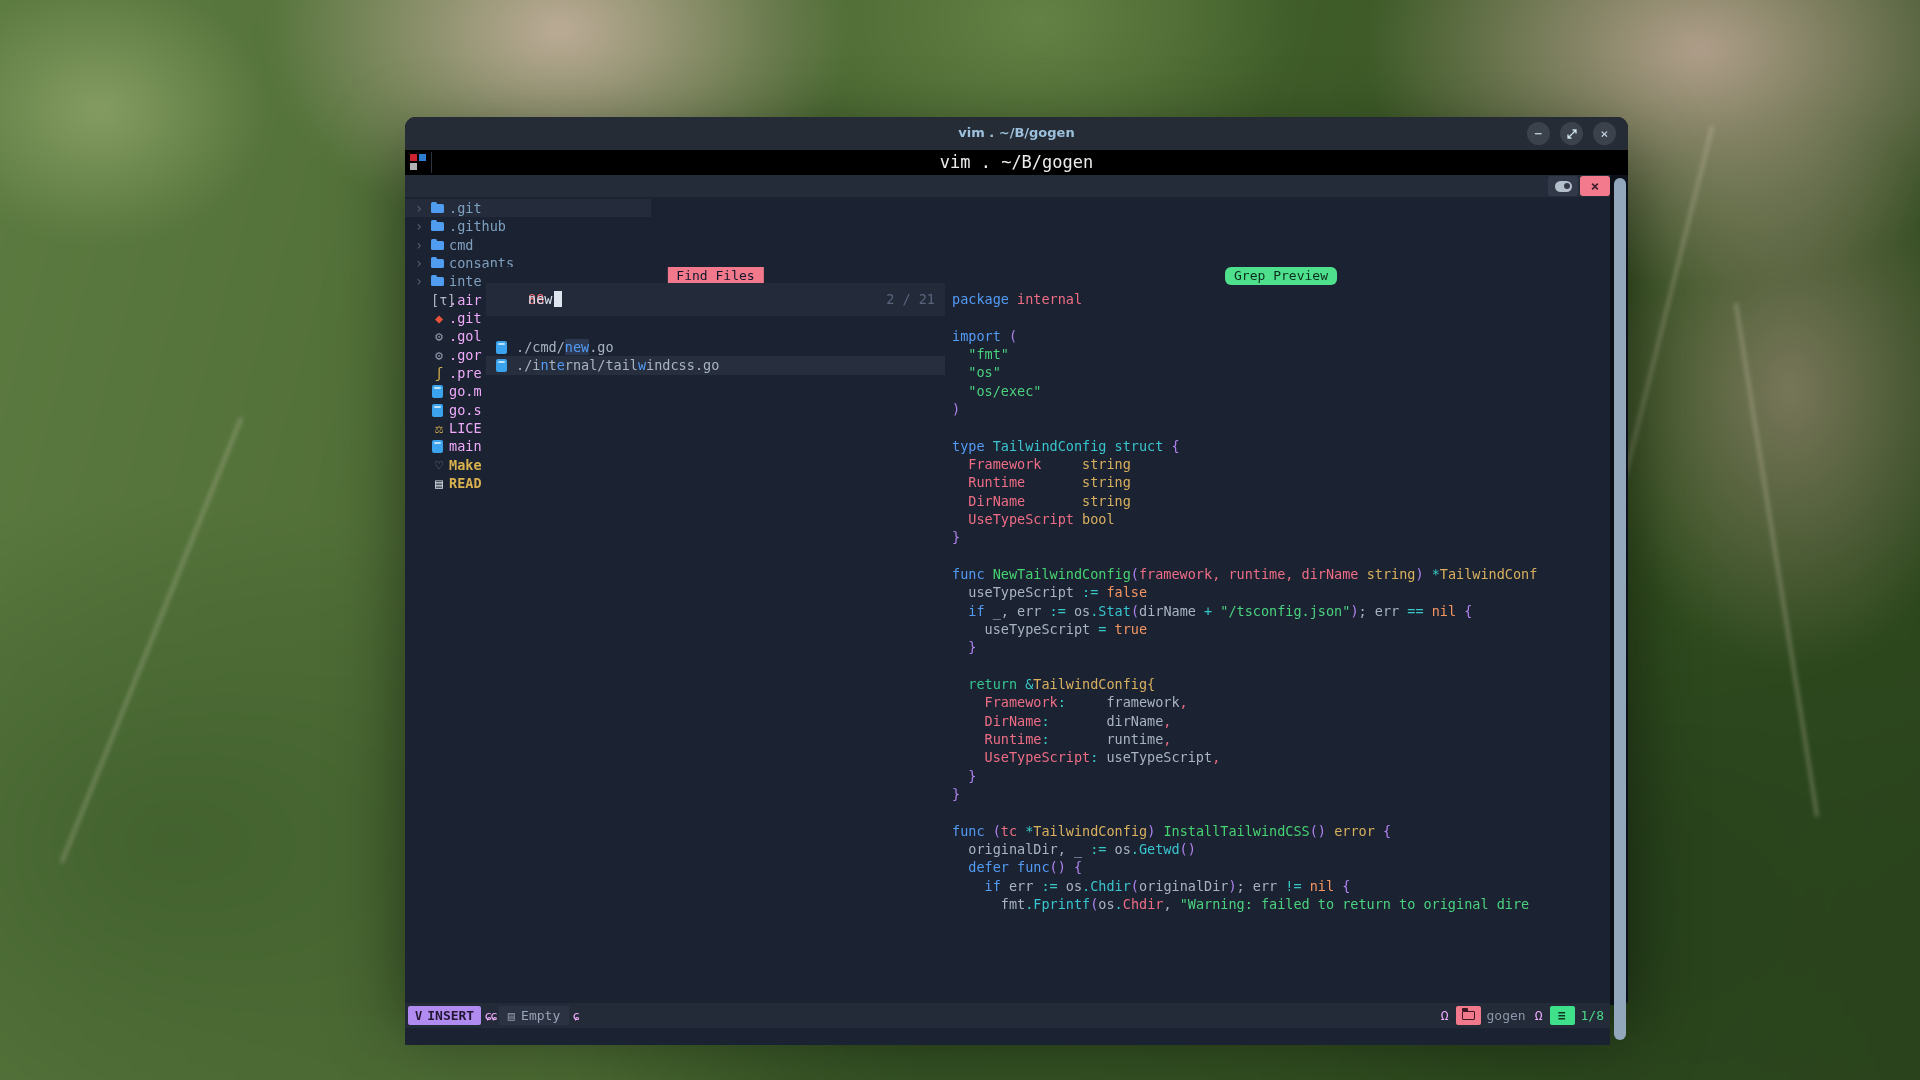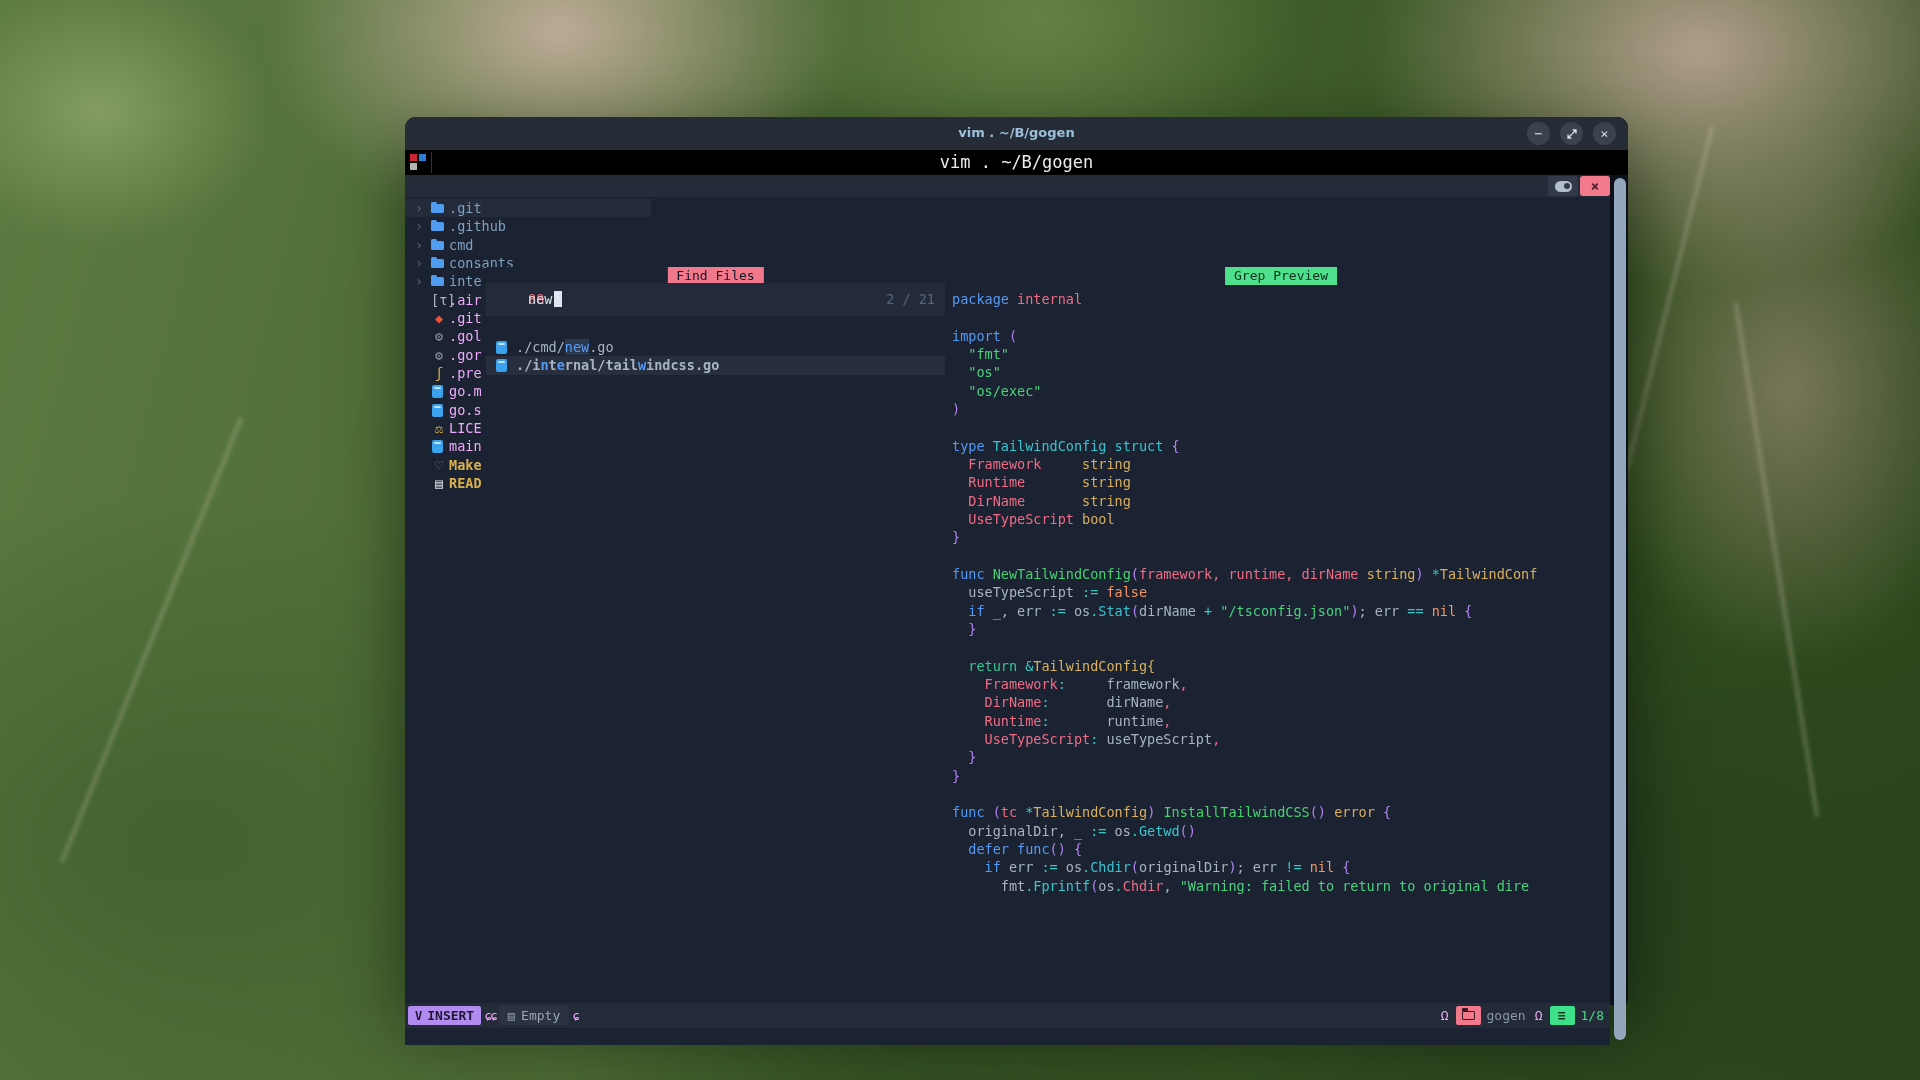--- a/index.html
+++ b/index.html
@@ -60,29 +60,29 @@
   .go-chip { position:absolute; left:27px; top:3px; width:11px; height:13px; background:#3ba3ee; border-radius:2px; }
   .go-chip::after { content:""; position:absolute; left:2px; top:2px; width:7px; height:2px; background:#bfe2fb; border-radius:1px; }
   .tree-label { position:absolute; left:44px; color:#f0abfc; }
   .tree-label.dir { color:#7fa0bf; }
   .tree-label.yellow { color:#d9b14e; font-weight:bold; }
   
   .popup { position:absolute; left:81px; top:70px; width:459px; height:350px; background:#1b2231; }
   .badge { position:absolute; top:0; left:50%; transform:translateX(-50%); padding:0 9px; height:18px;
     line-height:18px; font-size:13px; white-space:nowrap; }
   .pink-badge { background:#f2798b; color:#0f172a; }
-  .green-badge { background:#4fe08d; color:#0c2c1c; }
+  .green-badge { background:#4fe08d; color:#0c2c1c;border-radius:6px; }
   .finder-input { position:absolute; left:0; top:16px; width:100%; height:33px; background:#232a39; cursor:text; }
   .prompt-icon { position:absolute; left:12px; top:8px; color:#e86671;margin-left:30px; }
   .query { position:absolute; left:42px; top:8px; color:#dce3ec; }
   .cursor-block { position:absolute; left:68px; top:8px; width:8px; height:16px; background:#dfe5ee; }
   .counter { position:absolute; right:10px; top:8px; color:#59647c; }
   .results { position:absolute; left:0; top:71px; width:100%; }
   .result { position:relative; height:18.33px; line-height:18.33px; white-space:pre; padding-left:30px; cursor:pointer; }
-  .result.selected { background:#272f3f;font-weight:bold; }
+  .result.selected { background:#272f3f; }
   .result .go-chip { left:10px; top:3px; }
   .tok-match { color:#539bf5; }
   .result:not(.selected) .tok-match { background:#2c3750; }
   
   .preview { position:absolute; left:547px; top:70px; width:658px; height:680px; overflow:hidden; }
   .code { position:absolute; left:0; top:23px; width:100%; }
   .code-line { height:18.33px; line-height:18.33px; white-space:pre; }
   .tok-kw{color:#539bf5} .tok-pink{color:#ee6d85} .tok-str{color:#4bd27f} .tok-fn{color:#46d371}
   .tok-typ{color:#39c5cf} .tok-meth{color:#39c5cf} .tok-yel{color:#d8b05e} .tok-orn{color:#f59662}
   .tok-op{color:#38c7c4} .tok-ret{color:#36c692} .tok-pun{color:#b083f0} .tok-pl{color:#a8b4c2}
@@ -254,20 +254,21 @@
             <div class="code-line"><span class="tok-kw">type</span><span class="tok-pl"> </span><span class="tok-typ">TailwindConfig</span><span class="tok-pl"> </span><span class="tok-typ">struct</span><span class="tok-pl"> </span><span class="tok-pun">{</span></div>
             <div class="code-line"><span class="tok-pl">  </span><span class="tok-pink">Framework</span><span class="tok-pl">     </span><span class="tok-yel">string</span></div>
             <div class="code-line"><span class="tok-pl">  </span><span class="tok-pink">Runtime</span><span class="tok-pl">       </span><span class="tok-yel">string</span></div>
             <div class="code-line"><span class="tok-pl">  </span><span class="tok-pink">DirName</span><span class="tok-pl">       </span><span class="tok-yel">string</span></div>
             <div class="code-line"><span class="tok-pl">  </span><span class="tok-pink">UseTypeScript</span><span class="tok-pl"> </span><span class="tok-yel">bool</span></div>
             <div class="code-line"><span class="tok-pun">}</span></div>
             <div class="code-line"></div>
             <div class="code-line"><span class="tok-kw">func</span><span class="tok-pl"> </span><span class="tok-fn">NewTailwindConfig</span><span class="tok-pun">(</span><span class="tok-pink">framework</span><span class="tok-pink">,</span><span class="tok-pl"> </span><span class="tok-pink">runtime</span><span class="tok-pink">,</span><span class="tok-pl"> </span><span class="tok-pink">dirName</span><span class="tok-pl"> </span><span class="tok-yel">string</span><span class="tok-pun">)</span><span class="tok-pl"> </span><span class="tok-op">*</span><span class="tok-yel">TailwindConf</span></div>
             <div class="code-line"><span class="tok-pl">  useTypeScript </span><span class="tok-op">:=</span><span class="tok-pl"> </span><span class="tok-orn">false</span></div>
             <div class="code-line"><span class="tok-pl">  </span><span class="tok-kw">if</span><span class="tok-pl"> _, err </span><span class="tok-op">:=</span><span class="tok-pl"> os</span><span class="tok-op">.</span><span class="tok-meth">Stat</span><span class="tok-pun">(</span><span class="tok-pl">dirName </span><span class="tok-op">+</span><span class="tok-pl"> </span><span class="tok-str">"/tsconfig.json"</span><span class="tok-pun">)</span><span class="tok-pl">; err </span><span class="tok-op">==</span><span class="tok-pl"> </span><span class="tok-orn">nil</span><span class="tok-pl"> </span><span class="tok-pun">{</span></div>
+            <div class="code-line"><span class="tok-pl">    useTypeScript </span><span class="tok-op">=</span><span class="tok-pl"> </span><span class="tok-orn">true</span></div>
             <div class="code-line"><span class="tok-pl">  </span><span class="tok-pun">}</span></div>
             <div class="code-line"></div>
             <div class="code-line"><span class="tok-pl">  </span><span class="tok-ret">return</span><span class="tok-pl"> </span><span class="tok-op">&amp;</span><span class="tok-yel">TailwindConfig{</span></div>
             <div class="code-line"><span class="tok-pl">    </span><span class="tok-pink">Framework</span><span class="tok-op">:</span><span class="tok-pl">     framework</span><span class="tok-pink">,</span></div>
             <div class="code-line"><span class="tok-pl">    </span><span class="tok-pink">DirName</span><span class="tok-op">:</span><span class="tok-pl">       dirName</span><span class="tok-pink">,</span></div>
             <div class="code-line"><span class="tok-pl">    </span><span class="tok-pink">Runtime</span><span class="tok-op">:</span><span class="tok-pl">       runtime</span><span class="tok-pink">,</span></div>
             <div class="code-line"><span class="tok-pl">    </span><span class="tok-pink">UseTypeScript</span><span class="tok-op">:</span><span class="tok-pl"> useTypeScript</span><span class="tok-pink">,</span></div>
             <div class="code-line"><span class="tok-pl">  </span><span class="tok-pun">}</span></div>
             <div class="code-line"><span class="tok-pun">}</span></div>
             <div class="code-line"></div>

